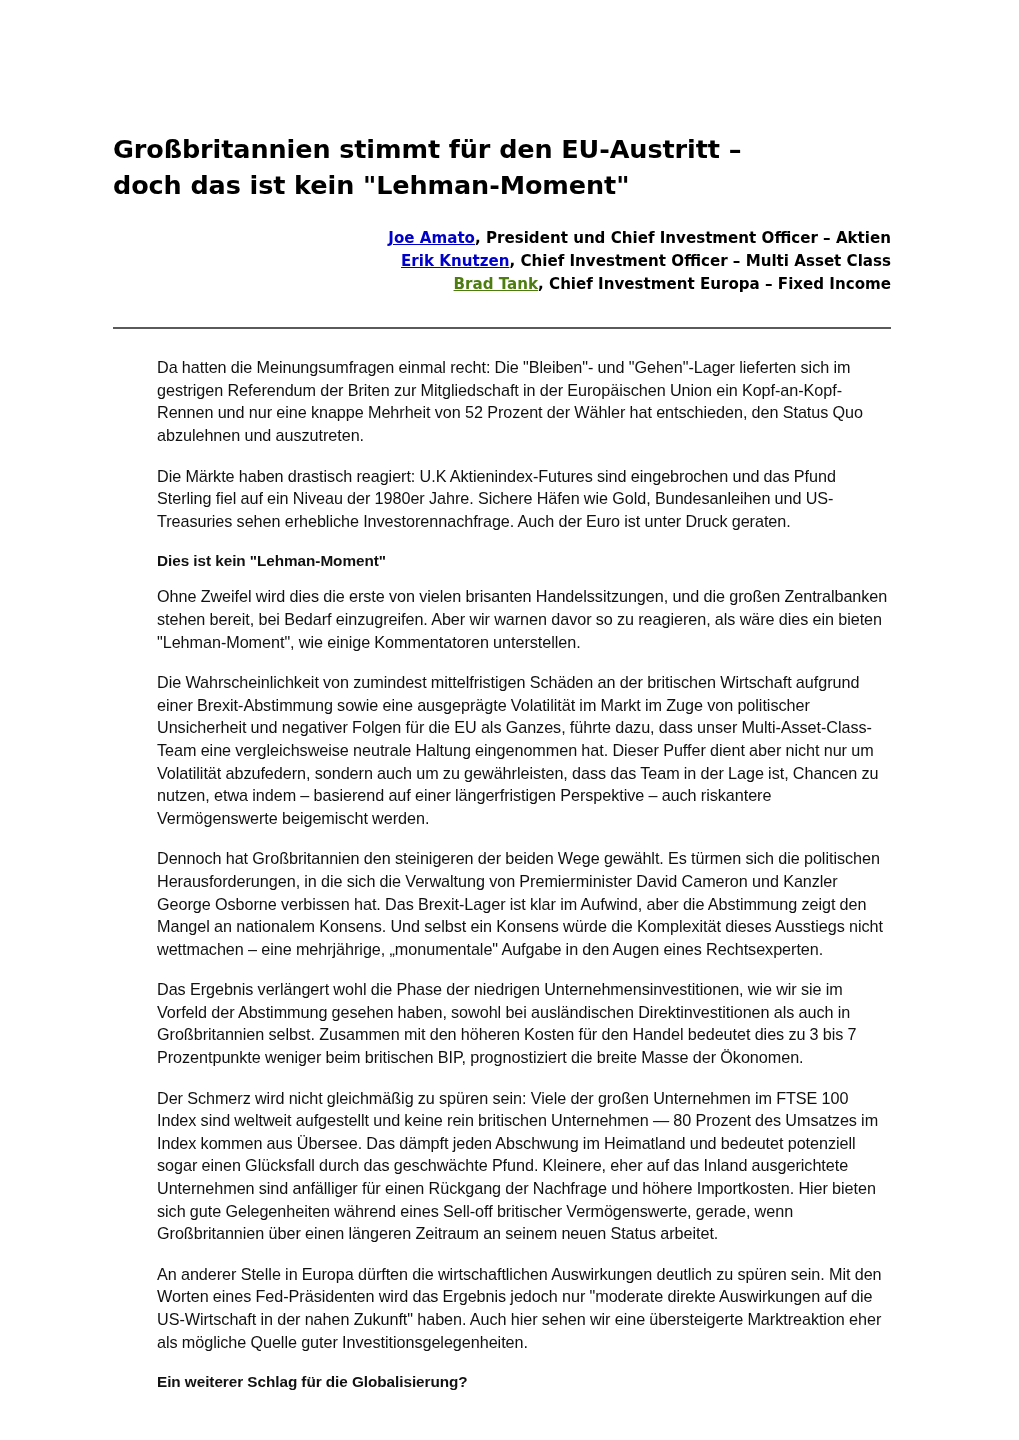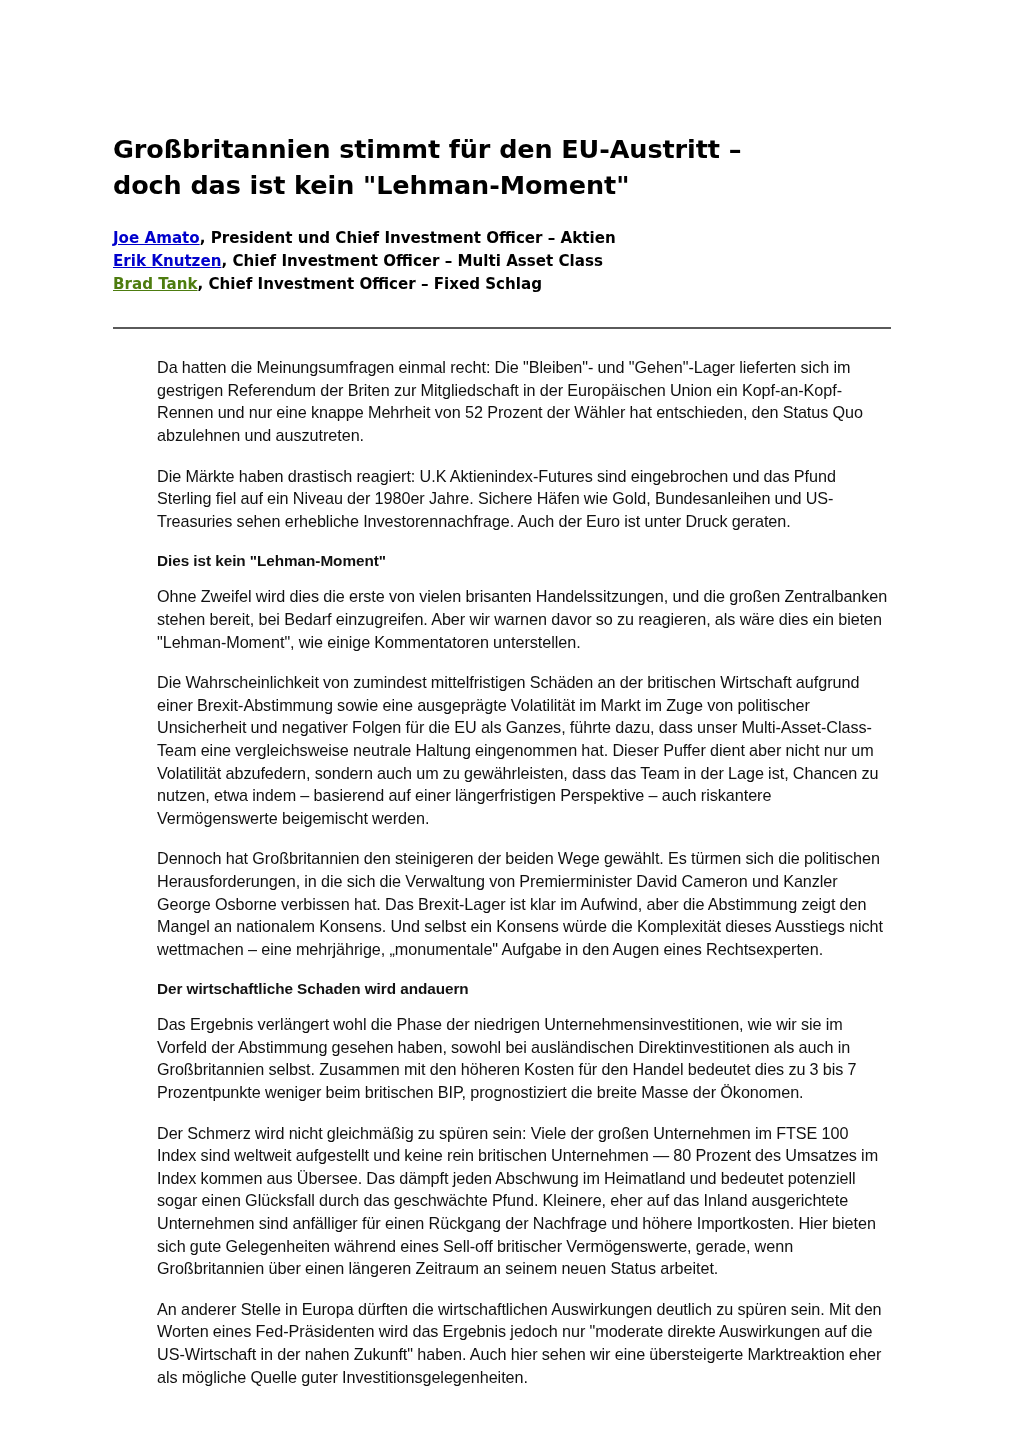--- a/index.html
+++ b/index.html
@@ -52,20 +52,21 @@
     font-family: "DejaVu Sans", sans-serif;
     font-weight: bold;
     font-size: 15.1px;
     line-height: 1.52;
     color: #000000;
     margin-top: 24px;
   }
   .byline-row {
     display: block;
     white-space: nowrap;
+    text-align: right;
   }
   .byline a,
   .author-link {
     color: #0000CC;
     text-decoration: underline;
     font-weight: bold;
     cursor: pointer;
   }
 
   
@@ -112,32 +113,32 @@
   <div class="content">
 
     <h1 class="title-block">
       <span class="title-line">Großbritannien stimmt für den EU-Austritt –</span>
       <span class="title-line">doch das ist kein "Lehman-Moment"</span>
     </h1>
 
     <div class="byline">
       <span class="byline-row"><span class="author-link" style="color: rgb(0, 0, 204);">Joe Amato</span><span>, President und Chief Investment Officer – Aktien</span></span>
       <span class="byline-row"><span class="author-link" style="color: rgb(0, 0, 204); margin-top: 48px;">Erik Knutzen</span><span>, Chief Investment Officer – Multi Asset Class</span></span>
-      <span class="byline-row"><span class="author-link" style="color: #4d7c0f;">Brad Tank</span><span>, Chief Investment Officer – Fixed Schlag</span></span>
+      <span class="byline-row"><span class="author-link" style="color: #4d7c0f;">Brad Tank</span><span>, Chief Investment Europa – Fixed Income</span></span>
     </div>
 
     <hr class="divider" style="border-top-color: rgb(90, 90, 90);">
 
     <div class="body-block" id="body-block">
         <p class="para">Da hatten die Meinungsumfragen einmal recht: Die "Bleiben"- und "Gehen"-Lager lieferten sich im gestrigen Referendum der Briten zur Mitgliedschaft in der Europäischen Union ein Kopf-an-Kopf-Rennen und nur eine knappe Mehrheit von 52 Prozent der Wähler hat entschieden, den Status Quo abzulehnen und auszutreten.</p>
         <p class="para">Die Märkte haben drastisch reagiert: U.K Aktienindex-Futures sind eingebrochen und das Pfund Sterling fiel auf ein Niveau der 1980er Jahre. Sichere Häfen wie Gold, Bundesanleihen und US-Treasuries sehen erhebliche Investorennachfrage. Auch der Euro ist unter Druck geraten.</p>
         <p class="subhead">Dies ist kein "Lehman-Moment"</p>
         <p class="para">Ohne Zweifel wird dies die erste von vielen brisanten Handelssitzungen, und die großen Zentralbanken stehen bereit, bei Bedarf einzugreifen. Aber wir warnen davor so zu reagieren, als wäre dies ein bieten "Lehman-Moment", wie einige Kommentatoren unterstellen.</p>
         <p class="para">Die Wahrscheinlichkeit von zumindest mittelfristigen Schäden an der britischen Wirtschaft aufgrund einer Brexit-Abstimmung sowie eine ausgeprägte Volatilität im Markt im Zuge von politischer Unsicherheit und negativer Folgen für die EU als Ganzes, führte dazu, dass unser Multi-Asset-Class-Team eine vergleichsweise neutrale Haltung eingenommen hat. Dieser Puffer dient aber nicht nur um Volatilität abzufedern, sondern auch um zu gewährleisten, dass das Team in der Lage ist, Chancen zu nutzen, etwa indem – basierend auf einer längerfristigen Perspektive – auch riskantere Vermögenswerte beigemischt werden.</p>
         <p class="para">Dennoch hat Großbritannien den steinigeren der beiden Wege gewählt. Es türmen sich die politischen Herausforderungen, in die sich die Verwaltung von Premierminister David Cameron und Kanzler George Osborne verbissen hat. Das Brexit-Lager ist klar im Aufwind, aber die Abstimmung zeigt den Mangel an nationalem Konsens. Und selbst ein Konsens würde die Komplexität dieses Ausstiegs nicht wettmachen – eine mehrjährige, „monumentale" Aufgabe in den Augen eines Rechtsexperten.</p>
-        <p class="subhead">Der wirtschaftliche Schaden wird andauern</p>
         <p class="para">Das Ergebnis verlängert wohl die Phase der niedrigen Unternehmensinvestitionen, wie wir sie im Vorfeld der Abstimmung gesehen haben, sowohl bei ausländischen Direktinvestitionen als auch in Großbritannien selbst. Zusammen mit den höheren Kosten für den Handel bedeutet dies zu 3 bis 7 Prozentpunkte weniger beim britischen BIP, prognostiziert die breite Masse der Ökonomen.</p>
         <p class="para">Der Schmerz wird nicht gleichmäßig zu spüren sein: Viele der großen Unternehmen im FTSE 100 Index sind weltweit aufgestellt und keine rein britischen Unternehmen — 80 Prozent des Umsatzes im Index kommen aus Übersee. Das dämpft jeden Abschwung im Heimatland und bedeutet potenziell sogar einen Glücksfall durch das geschwächte Pfund. Kleinere, eher auf das Inland ausgerichtete Unternehmen sind anfälliger für einen Rückgang der Nachfrage und höhere Importkosten. Hier bieten sich gute Gelegenheiten während eines Sell-off britischer Vermögenswerte, gerade, wenn Großbritannien über einen längeren Zeitraum an seinem neuen Status arbeitet.</p>
         <p class="para">An anderer Stelle in Europa dürften die wirtschaftlichen Auswirkungen deutlich zu spüren sein. Mit den Worten eines Fed-Präsidenten wird das Ergebnis jedoch nur "moderate direkte Auswirkungen auf die US-Wirtschaft in der nahen Zukunft" haben. Auch hier sehen wir eine übersteigerte Marktreaktion eher als mögliche Quelle guter Investitionsgelegenheiten.</p>
+        <p class="subhead">Ein weiterer Schlag für die Globalisierung?</p>
       </div>
 
   </div>
 </div>
 
 </body></html>

